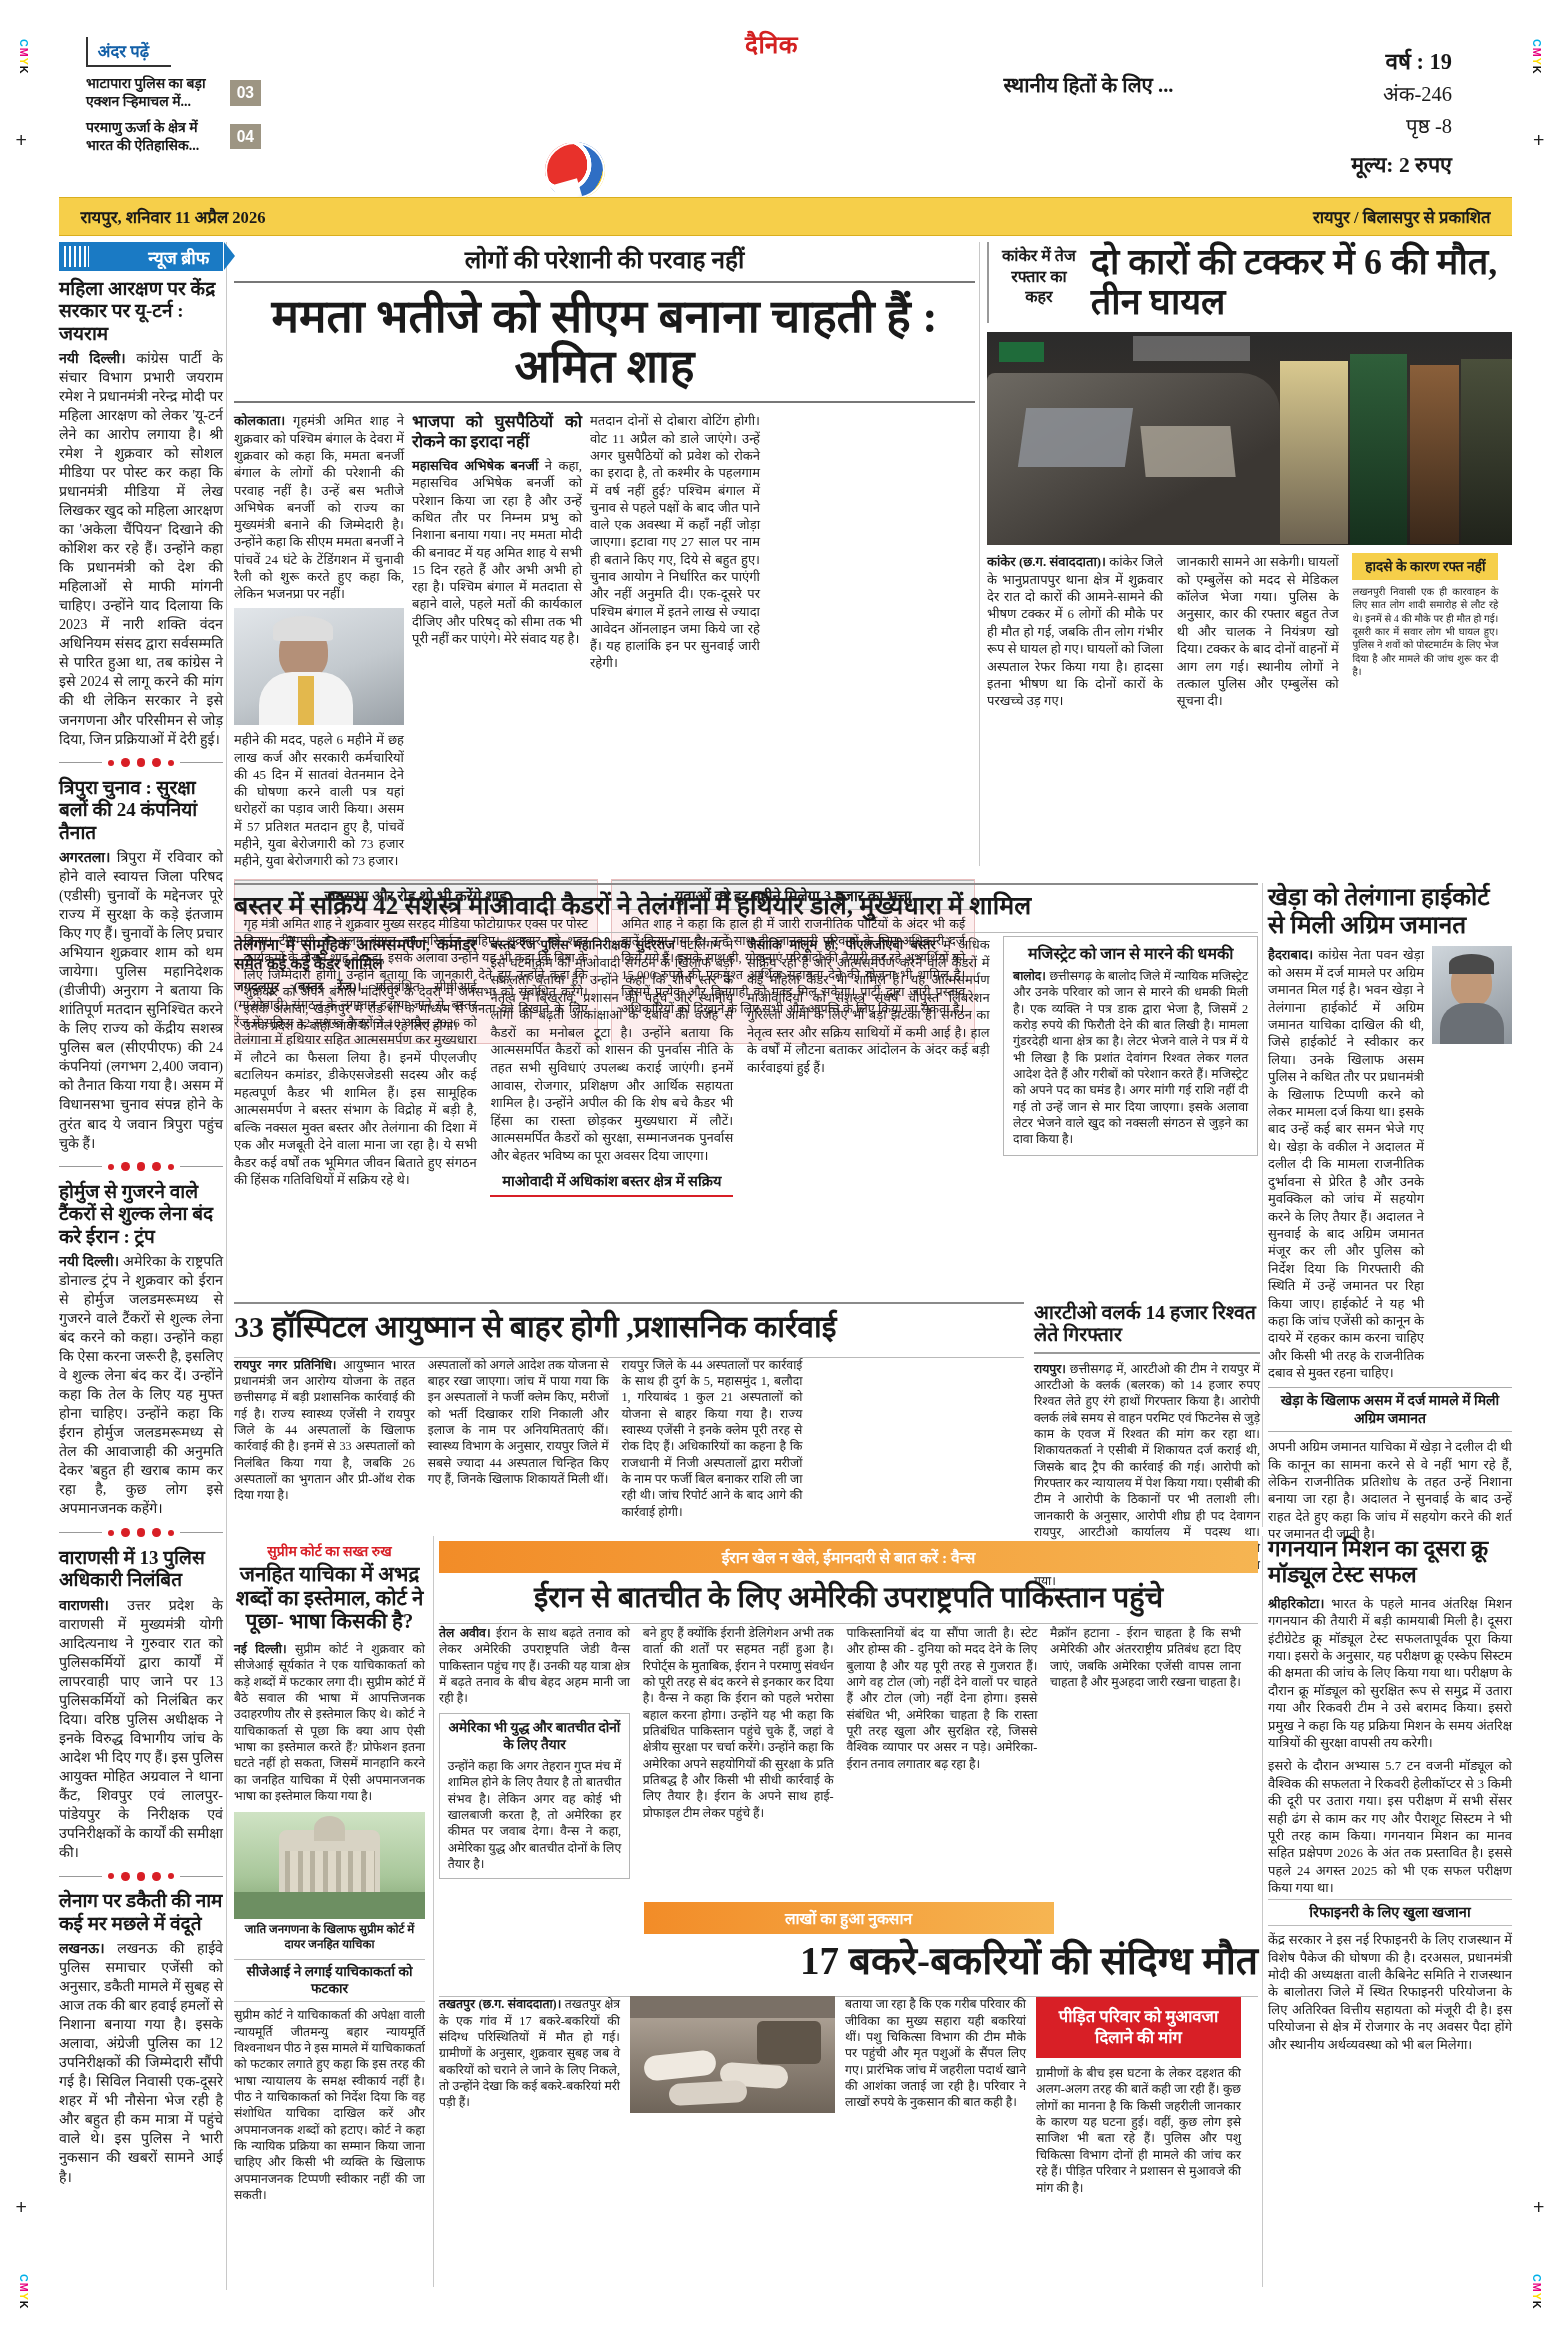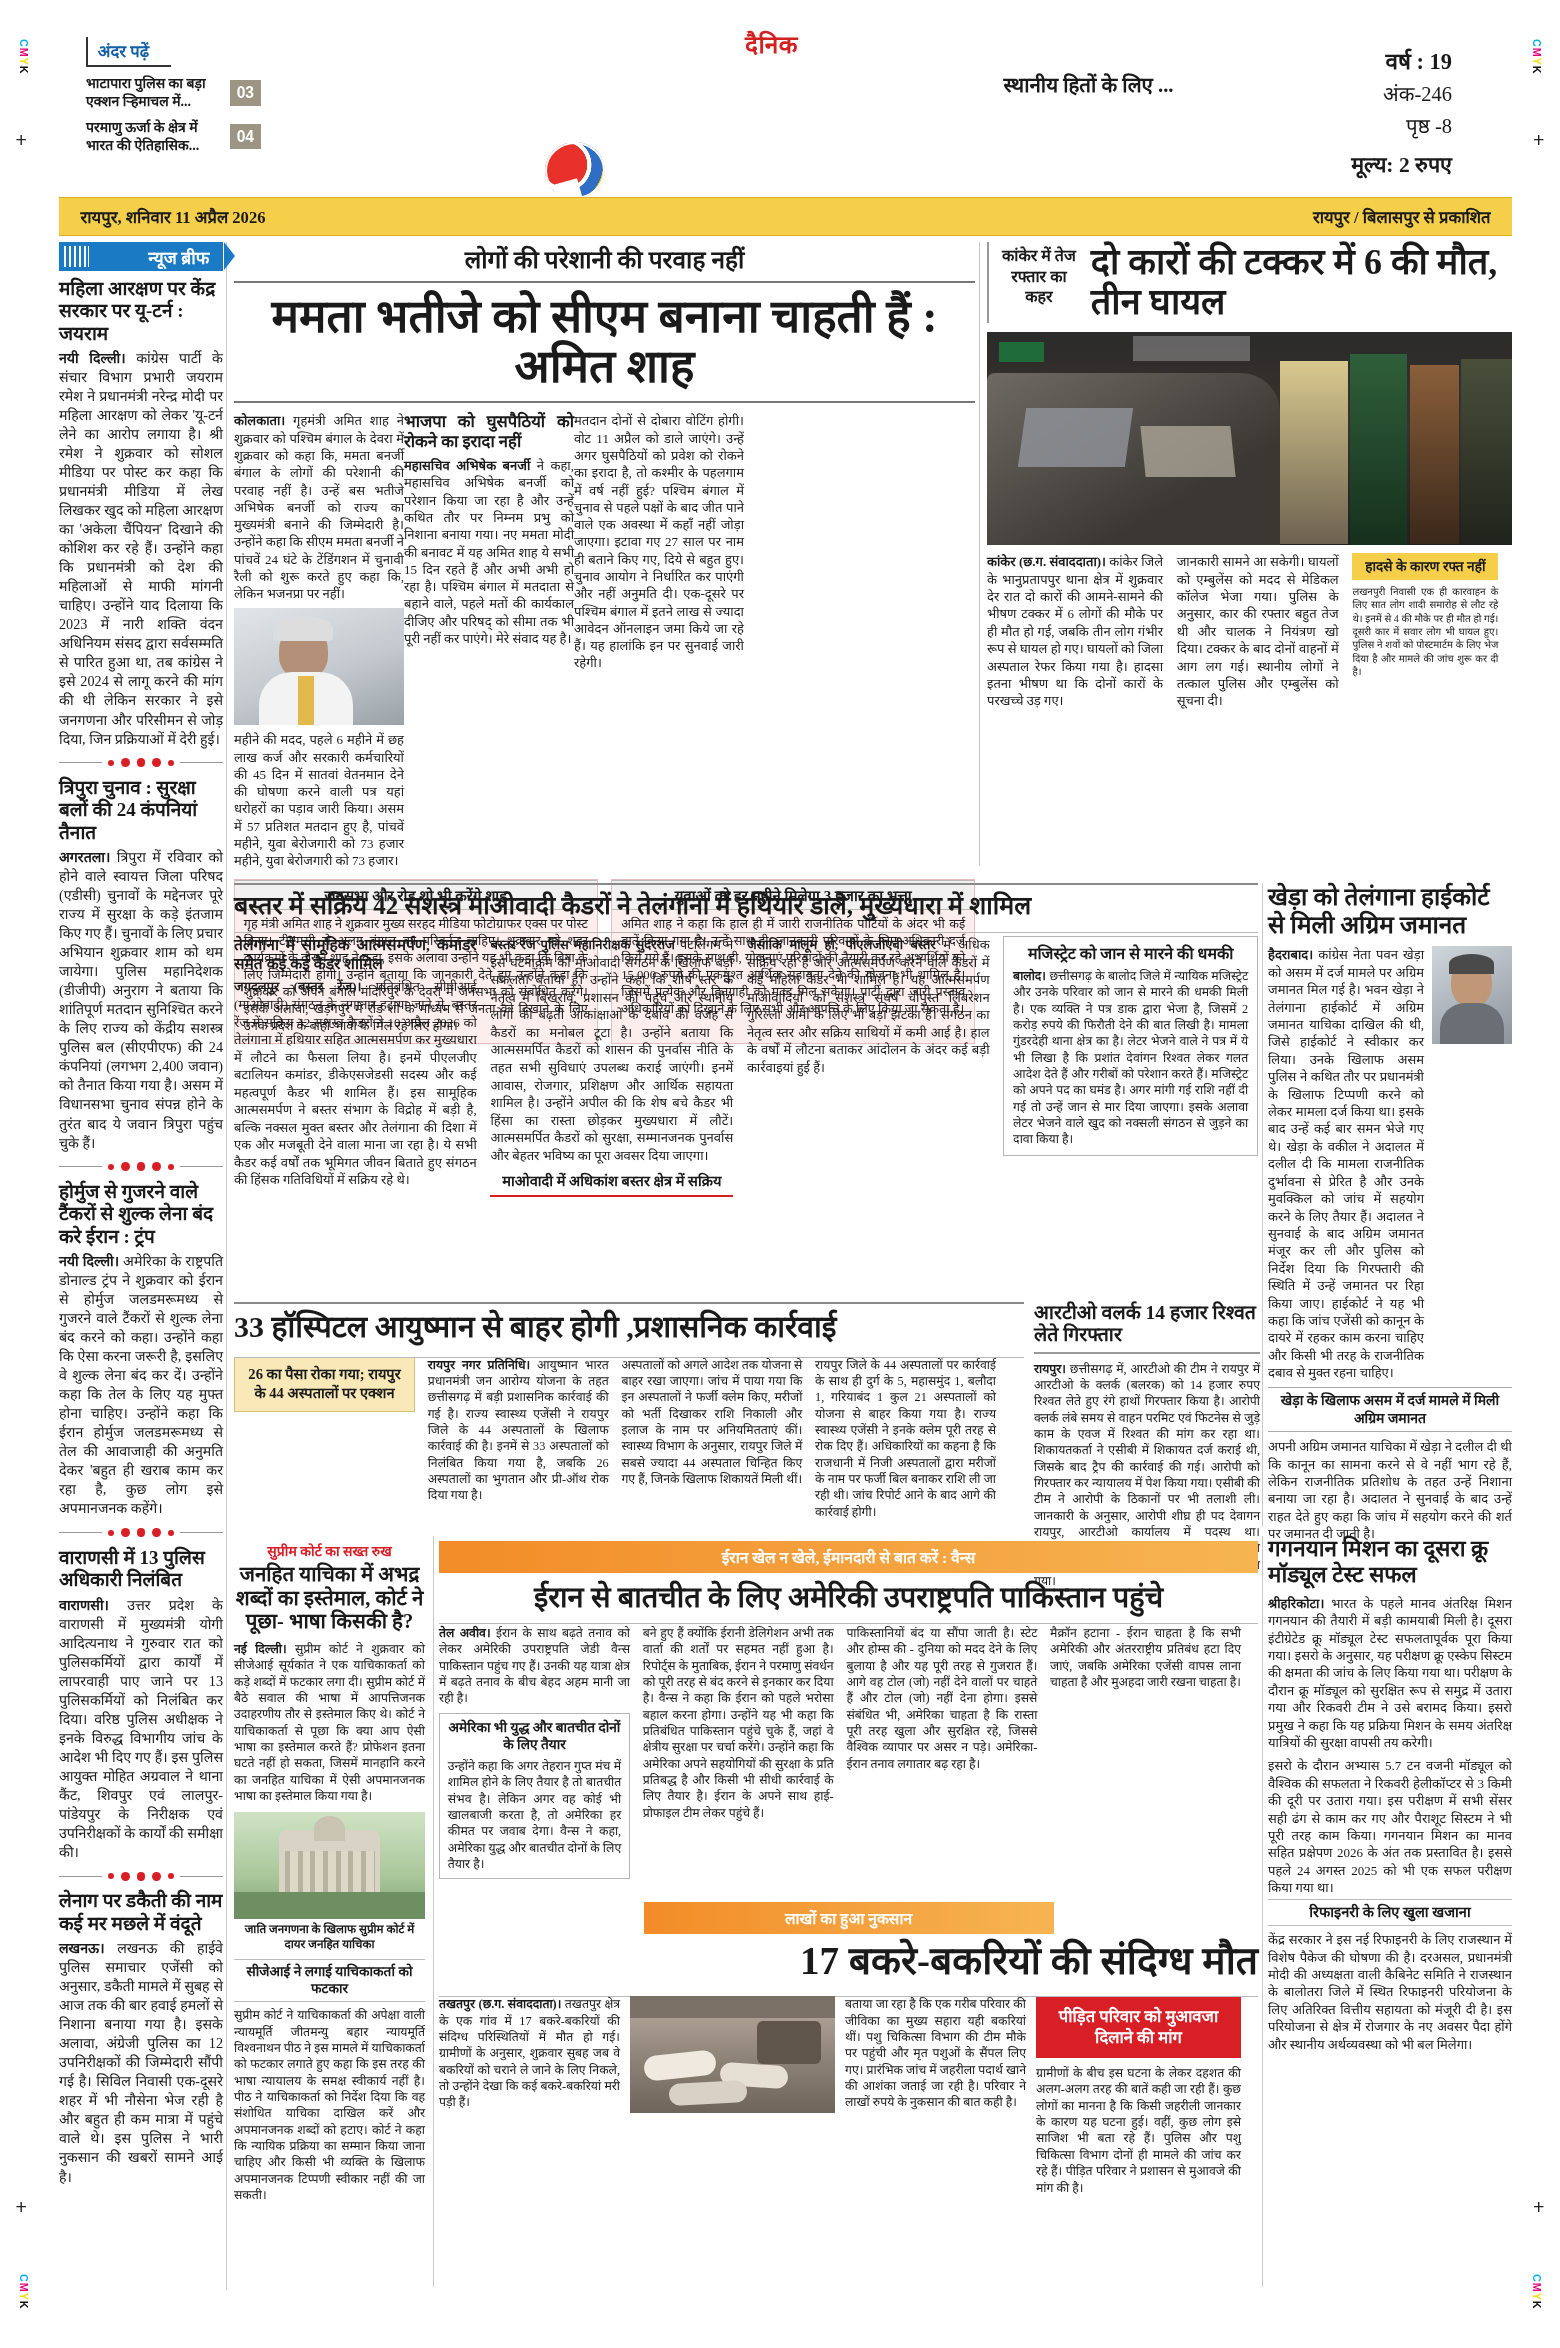--- a/index.html
+++ b/index.html
@@ -95,21 +95,21 @@
   .dot-sep i { width: 8.8px; height: 8.8px; border-radius: 50%; background: #d81f26; display: block; }
   .dot-sep i.sm { width: 5.9px; height: 5.9px; }
 
   
   .lead { position: absolute; left: 234px; top: 242px; width: 741px; }
   .kicker-center { text-align: center; font-size: 24.4px; font-weight: bold; padding-bottom: 5.9px; }
   .lead-head {
     font-size: 46px; font-weight: 900; line-height: 1.1; text-align: center;
     padding: 8.8px 0 7.8px; border-top: 2px solid #777; border-bottom: 2px solid #777;
   }
-  .lead-cols { display: flex; gap: 0; margin-top: 9.8px; }
+  .lead-cols { display: flex; gap: 8px; margin-top: 9.8px; }
   .lead-col { width: 170px; font-size: 13px; line-height: 1.33; text-align: justify; }
   .sub-head { font-size: 16.6px; font-weight: bold; line-height: 1.2; margin-bottom: 4.9px; }
 
   
   .ph { position: relative; overflow: hidden; background: #cfcfcf; }
 
   .boxline { border: 1px solid #b5b5b5; }
   .pink-box { background: #fdeeee; border: 1px solid #e7bdbd; }
   .band-head {
     background: #f1f1f1; border-top: 1px solid #b9b9b9; border-bottom: 1px solid #b9b9b9;
@@ -410,23 +410,20 @@
     <div class="fr-body" style="margin-top:5.9px;">
       <div style="font-size:14px;font-weight:bold;border-top:1px solid #aaa;border-bottom:1px solid #aaa;padding:3.9px 0;margin:5.9px 0;text-align:center;line-height:1.25;">खेड़ा के खिलाफ असम में दर्ज मामले में मिली अग्रिम जमानत</div>
       <span>अपनी अग्रिम जमानत याचिका में खेड़ा ने दलील दी थी कि कानून का सामना करने से वे नहीं भाग रहे हैं, लेकिन राजनीतिक प्रतिशोध के तहत उन्हें निशाना बनाया जा रहा है। अदालत ने सुनवाई के बाद उन्हें राहत देते हुए कहा कि जांच में सहयोग करने की शर्त पर जमानत दी जाती है।</span>
     </div>
   </div>
 
   <div class="hosp">
     <div class="hosp-head">33 हॉस्पिटल आयुष्मान से बाहर होगी ,प्रशासनिक कार्रवाई</div>
     <div class="hrule" style="left:0;top:55px;width:790px;"></div>
     <div style="display:flex;gap:12.7px;margin-top:7.8px;">
-      <div style="width:181px;">
-        <div class="yellow-box">26 का पैसा रोका गया; रायपुर के 44 अस्पतालों पर एक्शन</div>
-      </div>
       <div class="tiny" style="width:181px;">
         <b>रायपुर नगर प्रतिनिधि।</b>
         <span>आयुष्मान भारत प्रधानमंत्री जन आरोग्य योजना के तहत छत्तीसगढ़ में बड़ी प्रशासनिक कार्रवाई की गई है। राज्य स्वास्थ्य एजेंसी ने रायपुर जिले के 44 अस्पतालों के खिलाफ कार्रवाई की है। इनमें से 33 अस्पतालों को निलंबित किया गया है, जबकि 26 अस्पतालों का भुगतान और प्री-ऑथ रोक दिया गया है।</span>
       </div>
       <div class="tiny" style="width:181px;">
         <span>अस्पतालों को अगले आदेश तक योजना से बाहर रखा जाएगा। जांच में पाया गया कि इन अस्पतालों ने फर्जी क्लेम किए, मरीजों को भर्ती दिखाकर राशि निकाली और इलाज के नाम पर अनियमितताएं कीं। स्वास्थ्य विभाग के अनुसार, रायपुर जिले में सबसे ज्यादा 44 अस्पताल चिन्हित किए गए हैं, जिनके खिलाफ शिकायतें मिली थीं।</span>
       </div>
       <div class="tiny" style="width:181px;">
         <span>रायपुर जिले के 44 अस्पतालों पर कार्रवाई के साथ ही दुर्ग के 5, महासमुंद 1, बलौदा 1, गरियाबंद 1 कुल 21 अस्पतालों को योजना से बाहर किया गया है। राज्य स्वास्थ्य एजेंसी ने इनके क्लेम पूरी तरह से रोक दिए हैं। अधिकारियों का कहना है कि राजधानी में निजी अस्पतालों द्वारा मरीजों के नाम पर फर्जी बिल बनाकर राशि ली जा रही थी। जांच रिपोर्ट आने के बाद आगे की कार्रवाई होगी।</span>
       </div>

